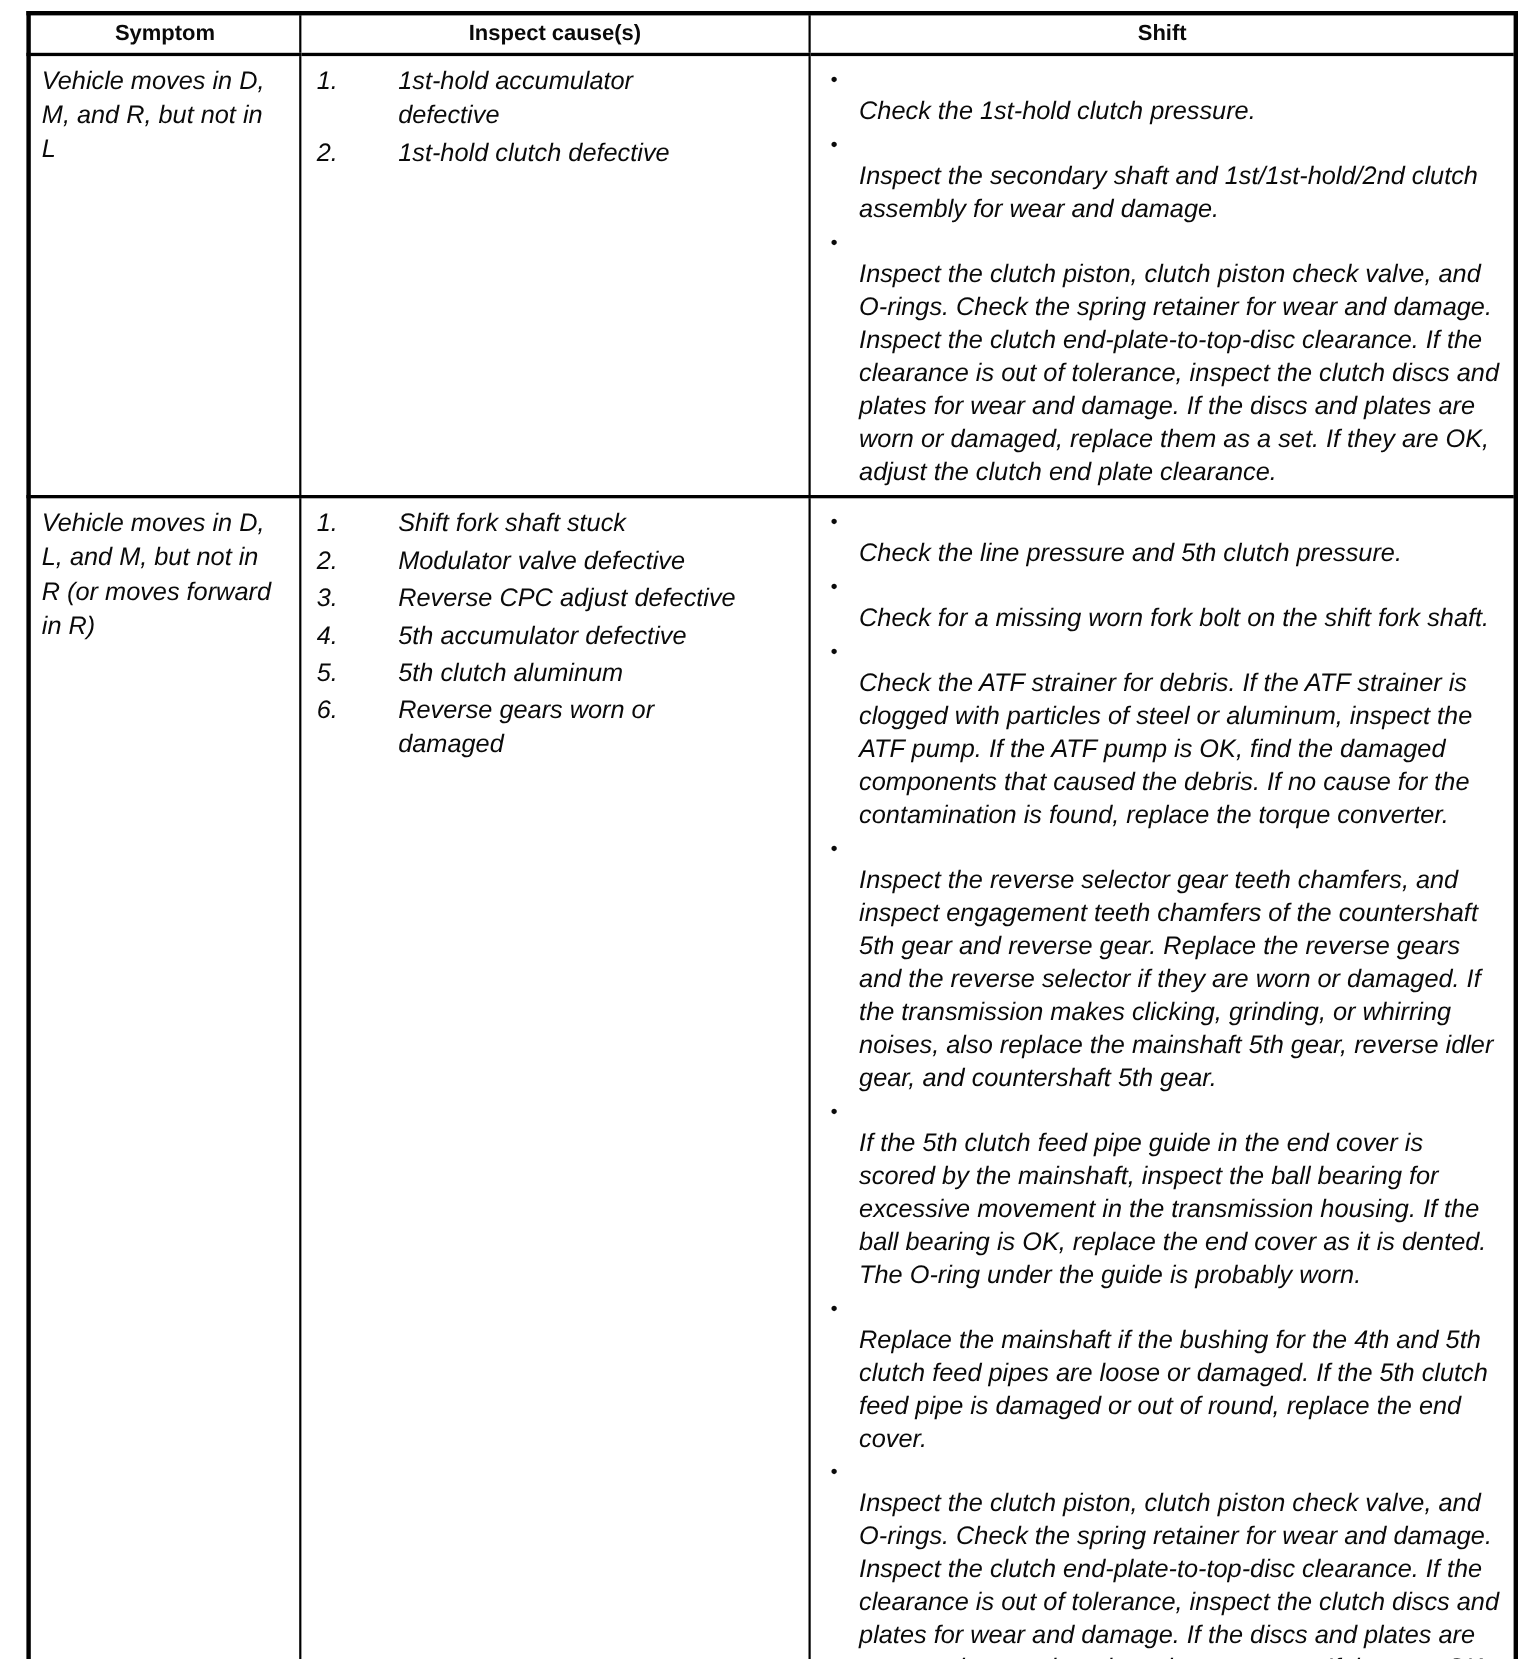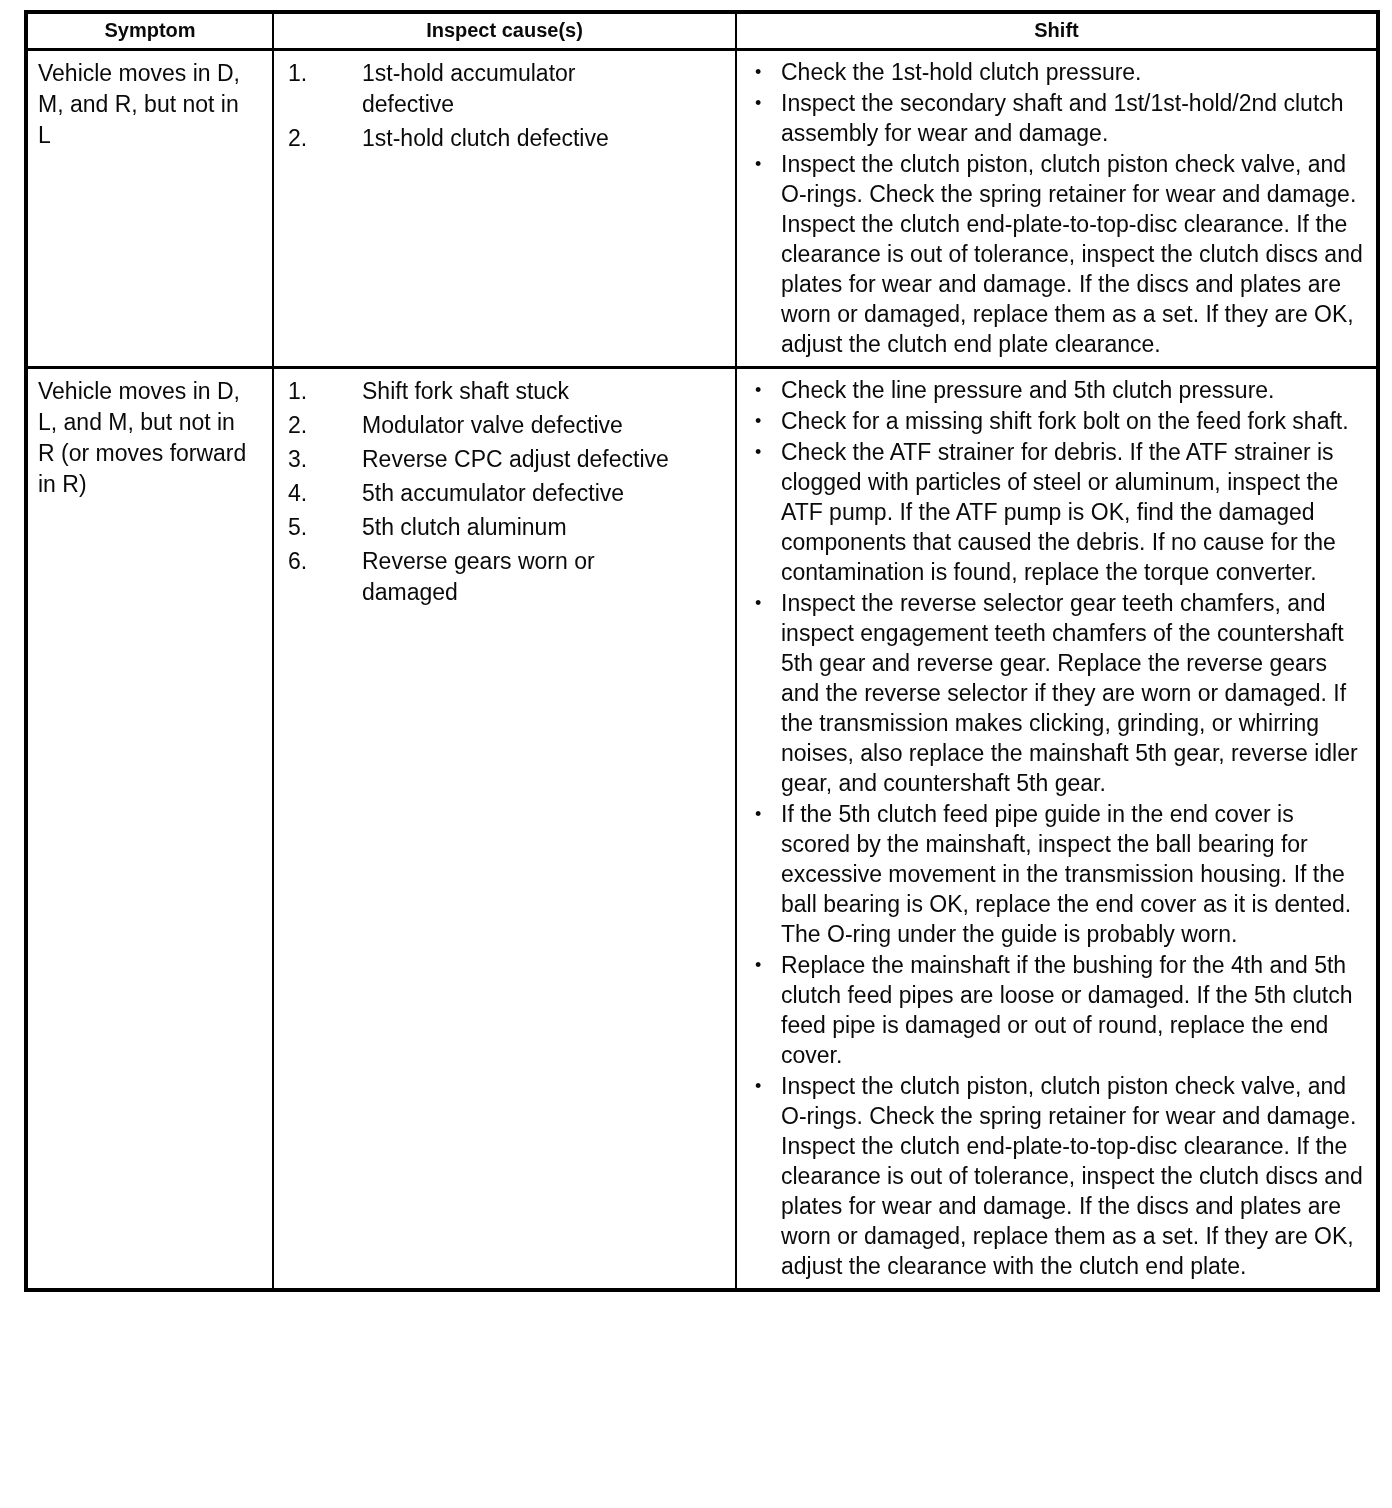--- a/index.html
+++ b/index.html
@@ -29,21 +29,21 @@
     font-weight: 700;
     text-align: center;
     padding: 3px 4px 5px 4px;
     line-height: 26px;
   }
   td {
     border: 2px solid #000;
     vertical-align: top;
     font-size: 23px;
   }
-  tr.body-row { border-top: 3px solid #000; }
+  tr.body-row { border-top: 3px solid #000; font-style: italic; }
 
   .symptom-text {
     padding: 7px 8px 6px 10px;
     line-height: 31px;
     max-width: 232px;
   }
 
   ol.causes-list {
     list-style: none;
     padding: 7px 6px 6px 14px;
@@ -64,21 +64,21 @@
     display: flex;
     line-height: 30px;
     margin-bottom: 1px;
   }
   .note-bullet {
     width: 26px;
     flex: none;
     font-size: 18px;
     line-height: 30px;
   }
-  .note-text { flex: 1; }
+  .note-text { flex: 1; margin-top: 28px; }
 </style>
 </head>
 <body>
 
 <div class="page">
   <table class="troubleshoot">
     <colgroup>
       <col class="c-symptom">
       <col class="c-causes">
       <col class="c-notes">
@@ -157,21 +157,21 @@
             </ol>
     </td>
     <td>
       <ul class="notes-list">
               <li class="note-item">
                 <span class="note-bullet">•</span>
                 <span class="note-text">Check the line pressure and 5th clutch pressure.</span>
               </li>
               <li class="note-item">
                 <span class="note-bullet">•</span>
-                <span class="note-text">Check for a missing shift fork bolt on the feed fork shaft.</span>
+                <span class="note-text">Check for a missing worn fork bolt on the shift fork shaft.</span>
               </li>
               <li class="note-item">
                 <span class="note-bullet">•</span>
                 <span class="note-text">Check the ATF strainer for debris. If the ATF strainer is clogged with particles of steel or aluminum, inspect the ATF pump. If the ATF pump is OK, find the damaged components that caused the debris. If no cause for the contamination is found, replace the torque converter.</span>
               </li>
               <li class="note-item">
                 <span class="note-bullet">•</span>
                 <span class="note-text">Inspect the reverse selector gear teeth chamfers, and inspect engagement teeth chamfers of the countershaft 5th gear and reverse gear. Replace the reverse gears and the reverse selector if they are worn or damaged. If the transmission makes clicking, grinding, or whirring noises, also replace the mainshaft 5th gear, reverse idler gear, and countershaft 5th gear.</span>
               </li>
               <li class="note-item">

